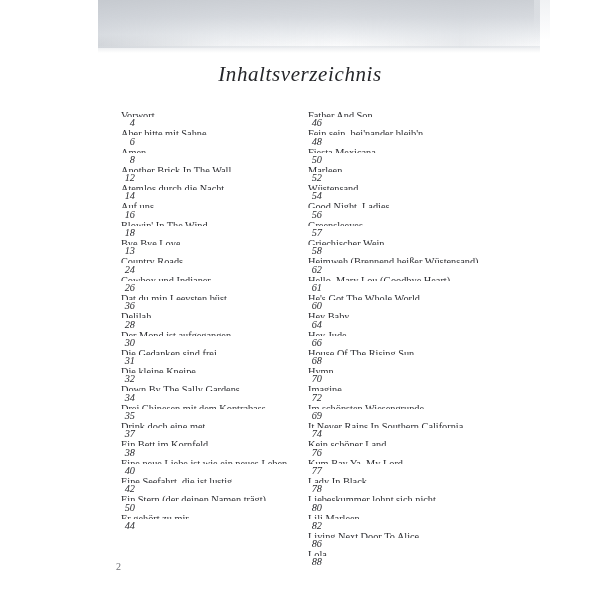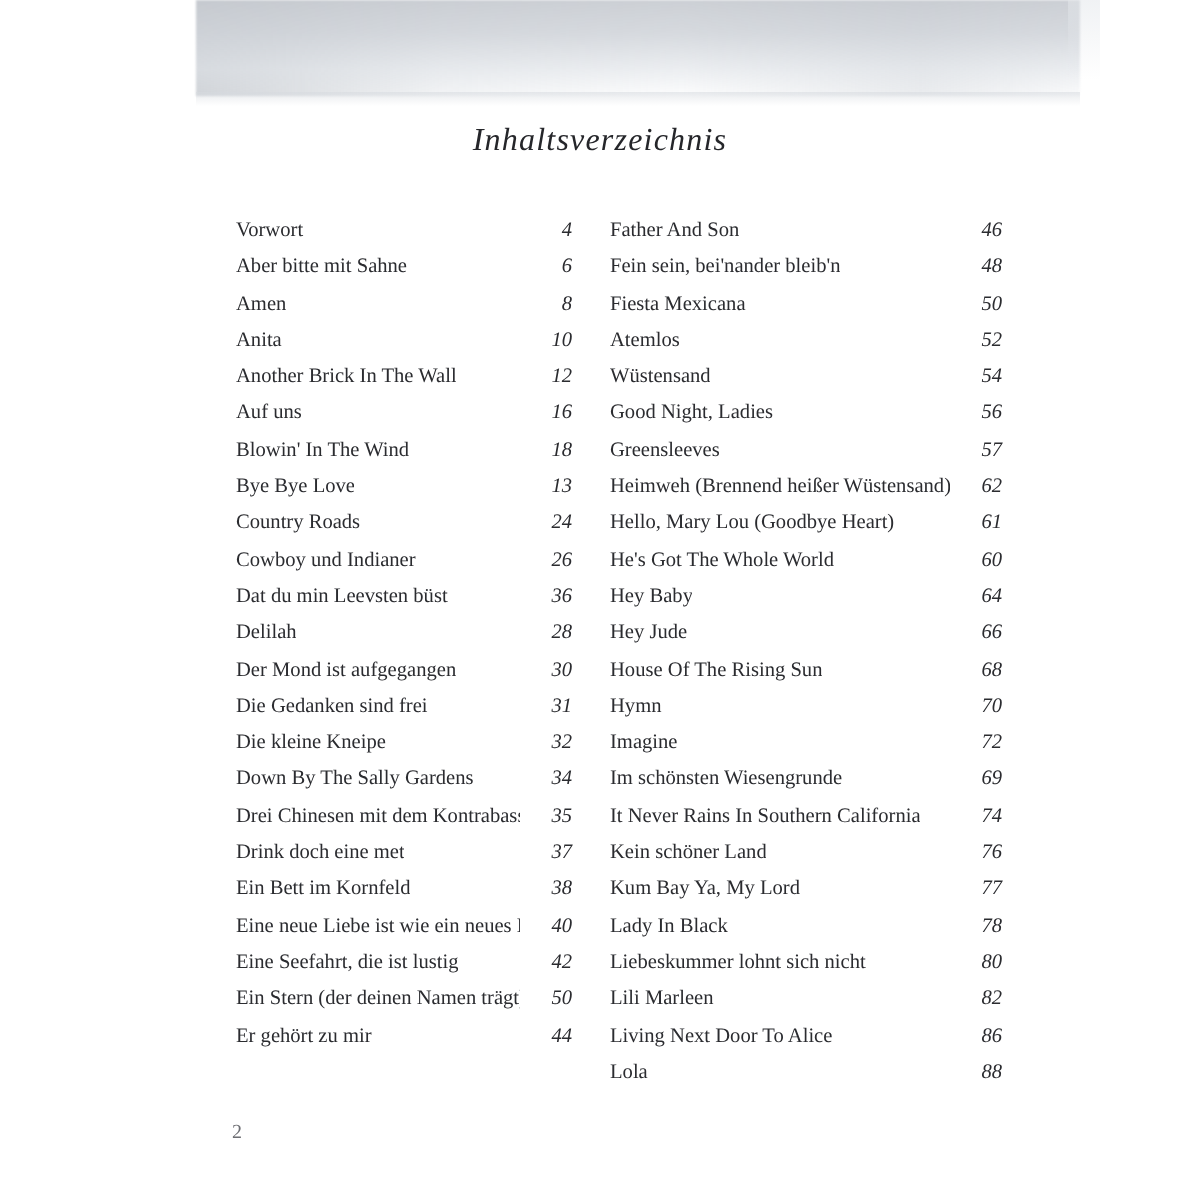--- a/index.html
+++ b/index.html
@@ -58,40 +58,41 @@
   }
 
   
   #page-title {
     position: absolute;
     top: 62px;
     left: 0;
     width: 600px;
     text-align: center;
     font-style: italic;
-    font-size: 16px;
+    font-size: 21px;
     letter-spacing: 0.6px;
     color: #25262a;
   }
 
   
   .toc-column {
     position: absolute;
     top: 110px;
   }
   #toc-column-left  { left: 118px; width: 168px; }
   #toc-column-right { left: 305px; width: 196px; }
 
   .toc-entry {
     display: flex;
     align-items: baseline;
     height: 18.3px;
     font-size: 10.3px;
     color: #2b2c30;
     white-space: nowrap;
+    flex-direction: column;
   }
   .toc-title {
     flex: 0 1 auto;
     overflow: hidden;
   }
   .toc-leader {
     flex: 1 1 auto;
     margin: 0 3px;
     min-width: 6px;
     position: relative;
@@ -140,30 +141,30 @@
       <span class="toc-title">Aber bitte mit Sahne</span>
       <span class="toc-leader"></span>
       <span class="toc-page">6</span>
     </div>
     <div class="toc-entry">
       <span class="toc-title">Amen</span>
       <span class="toc-leader"></span>
       <span class="toc-page">8</span>
     </div>
     <div class="toc-entry">
-      <span class="toc-title">Anita</span>
-      <span class="toc-leader"></span>
-      <span class="toc-page">10</span>
-    </div>
-    <div class="toc-entry">
       <span class="toc-title">Another Brick In The Wall</span>
       <span class="toc-leader"></span>
       <span class="toc-page">12</span>
     </div>
     <div class="toc-entry">
+      <span class="toc-title">Atemlos durch die Nacht</span>
+      <span class="toc-leader"></span>
+      <span class="toc-page">14</span>
+    </div>
+    <div class="toc-entry">
       <span class="toc-title">Auf uns</span>
       <span class="toc-leader"></span>
       <span class="toc-page">16</span>
     </div>
     <div class="toc-entry">
       <span class="toc-title">Blowin' In The Wind</span>
       <span class="toc-leader"></span>
       <span class="toc-page">18</span>
     </div>
     <div class="toc-entry">
@@ -258,40 +259,45 @@
       <span class="toc-title">Fein sein, bei'nander bleib'n</span>
       <span class="toc-leader"></span>
       <span class="toc-page">48</span>
     </div>
     <div class="toc-entry">
       <span class="toc-title">Fiesta Mexicana</span>
       <span class="toc-leader"></span>
       <span class="toc-page">50</span>
     </div>
     <div class="toc-entry">
-      <span class="toc-title">Atemlos</span>
+      <span class="toc-title">Marleen</span>
       <span class="toc-leader"></span>
       <span class="toc-page">52</span>
     </div>
     <div class="toc-entry">
       <span class="toc-title">Wüstensand</span>
       <span class="toc-leader"></span>
       <span class="toc-page">54</span>
     </div>
     <div class="toc-entry">
       <span class="toc-title">Good Night, Ladies</span>
       <span class="toc-leader"></span>
       <span class="toc-page">56</span>
     </div>
     <div class="toc-entry">
       <span class="toc-title">Greensleeves</span>
       <span class="toc-leader"></span>
       <span class="toc-page">57</span>
     </div>
     <div class="toc-entry">
+      <span class="toc-title">Griechischer Wein</span>
+      <span class="toc-leader"></span>
+      <span class="toc-page">58</span>
+    </div>
+    <div class="toc-entry">
       <span class="toc-title">Heimweh (Brennend heißer Wüstensand)</span>
       <span class="toc-leader"></span>
       <span class="toc-page">62</span>
     </div>
     <div class="toc-entry">
       <span class="toc-title">Hello, Mary Lou (Goodbye Heart)</span>
       <span class="toc-leader"></span>
       <span class="toc-page">61</span>
     </div>
     <div class="toc-entry">

